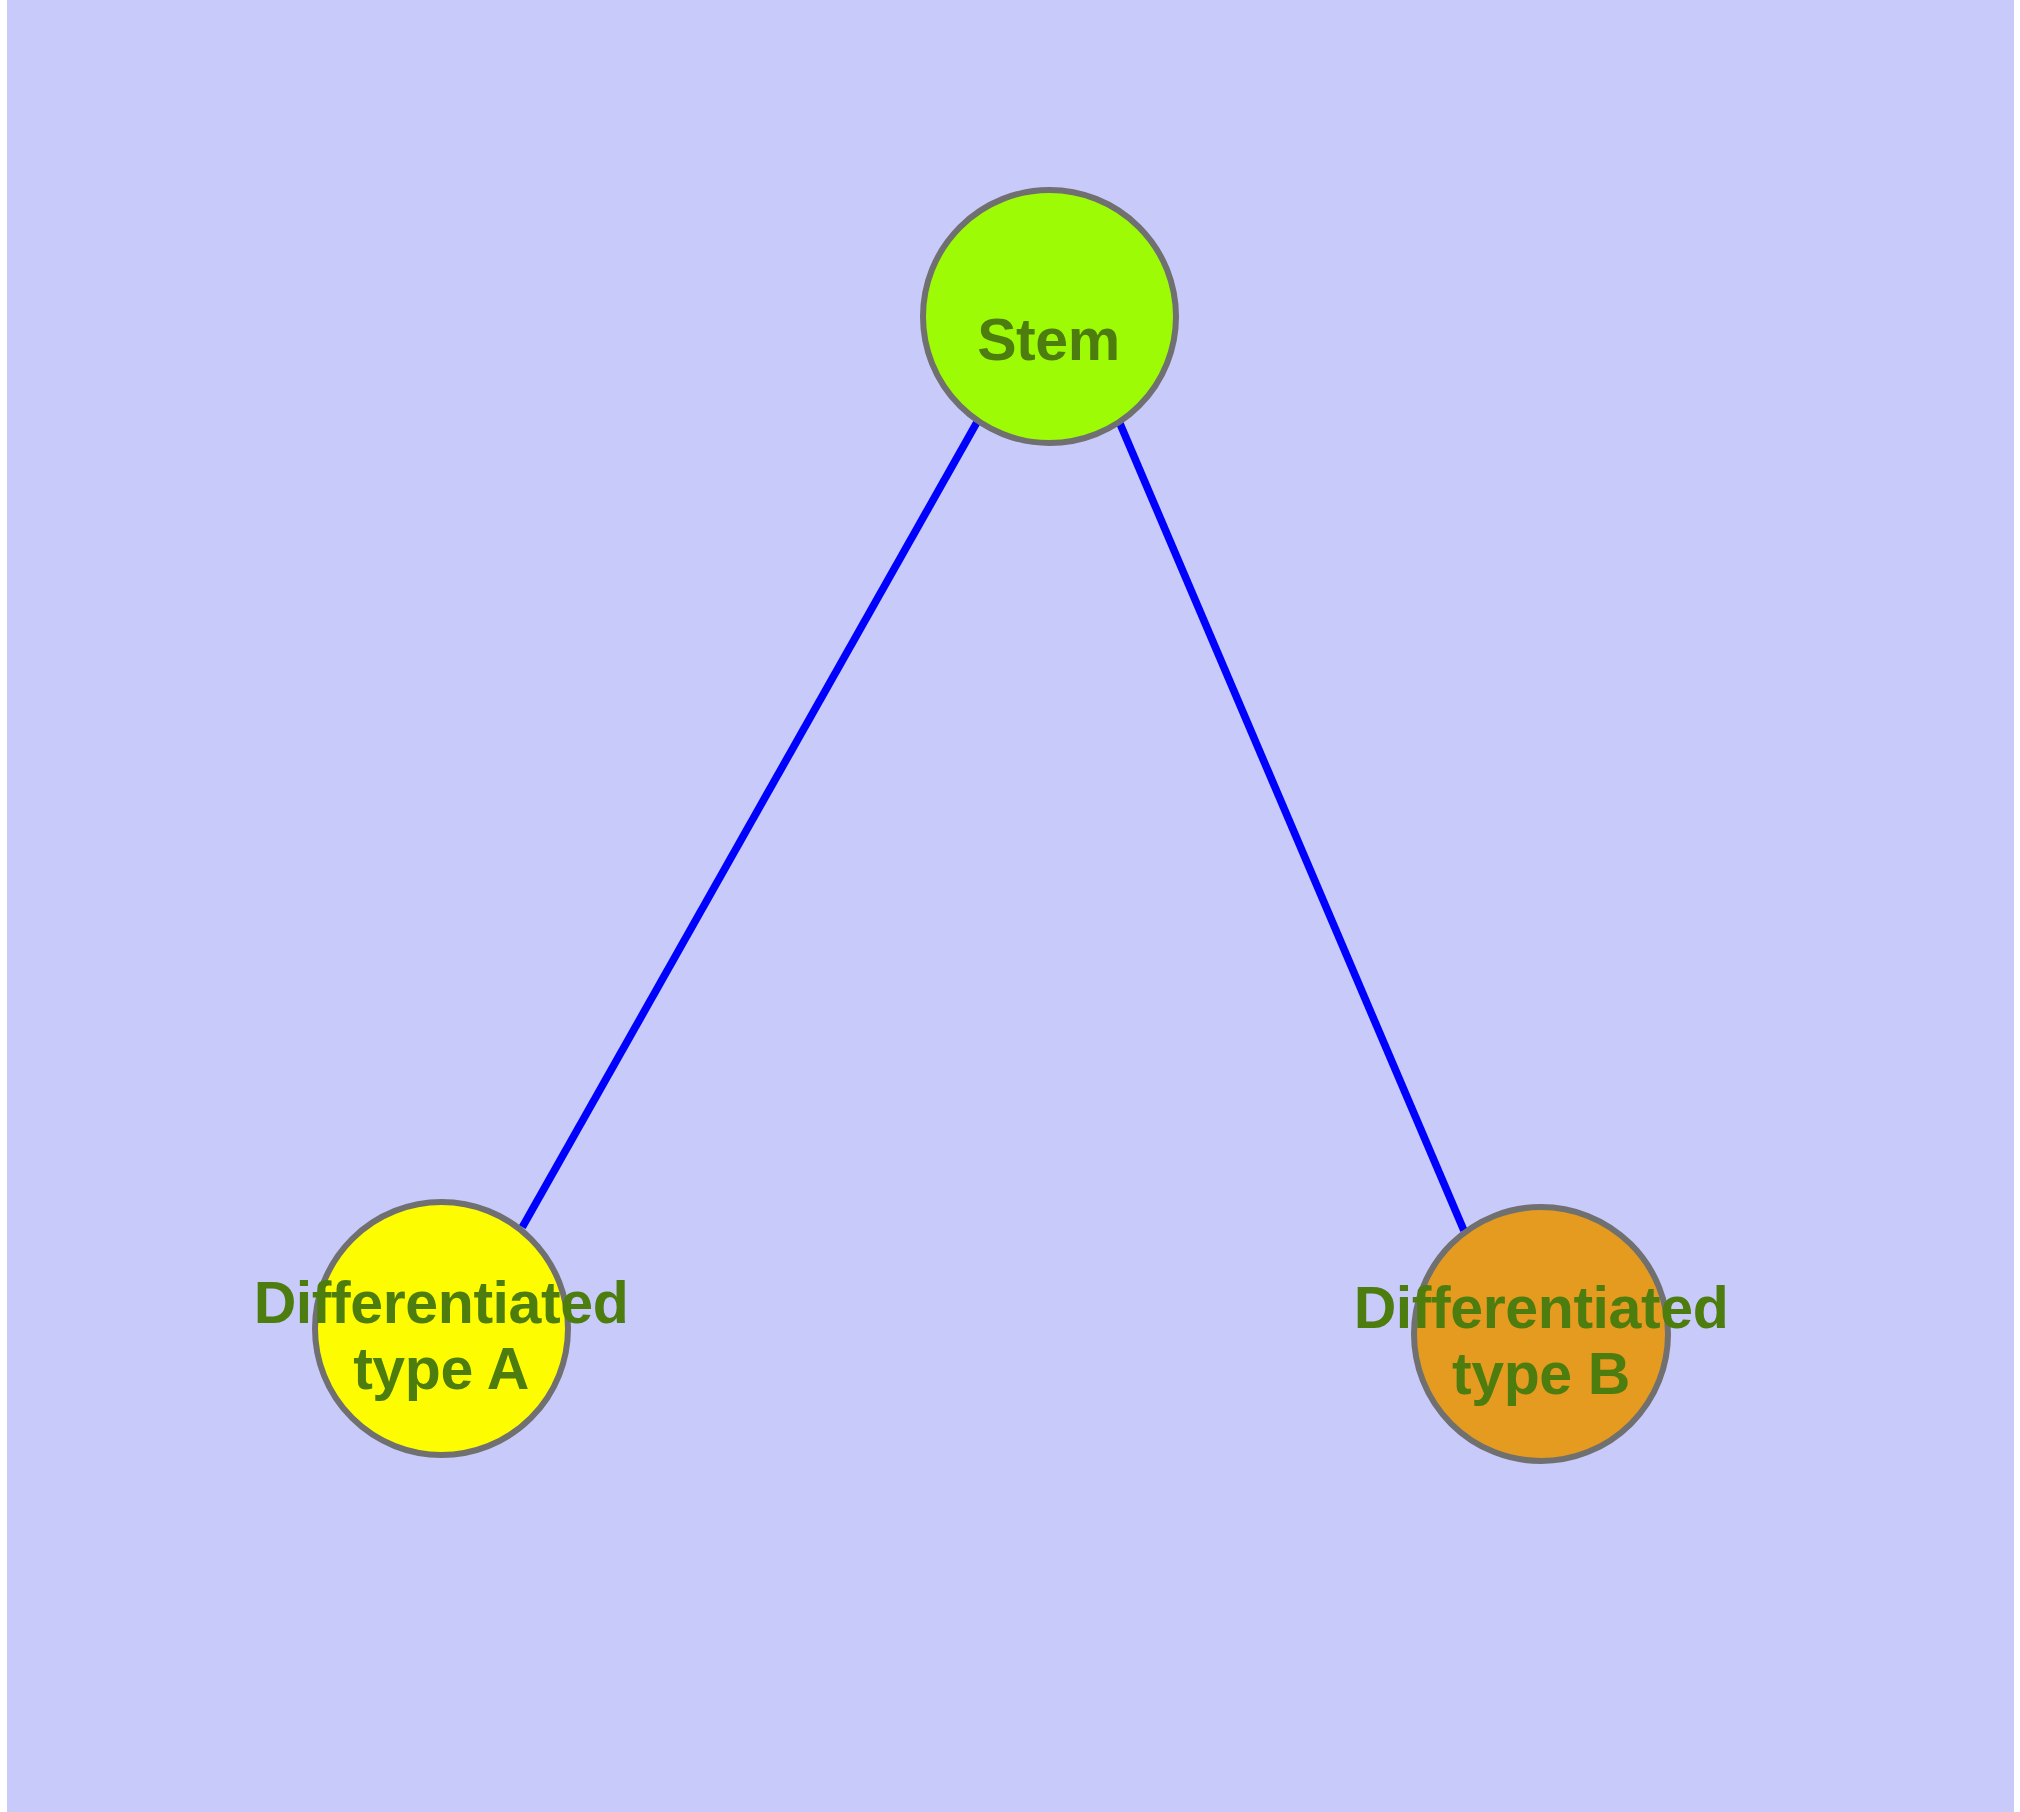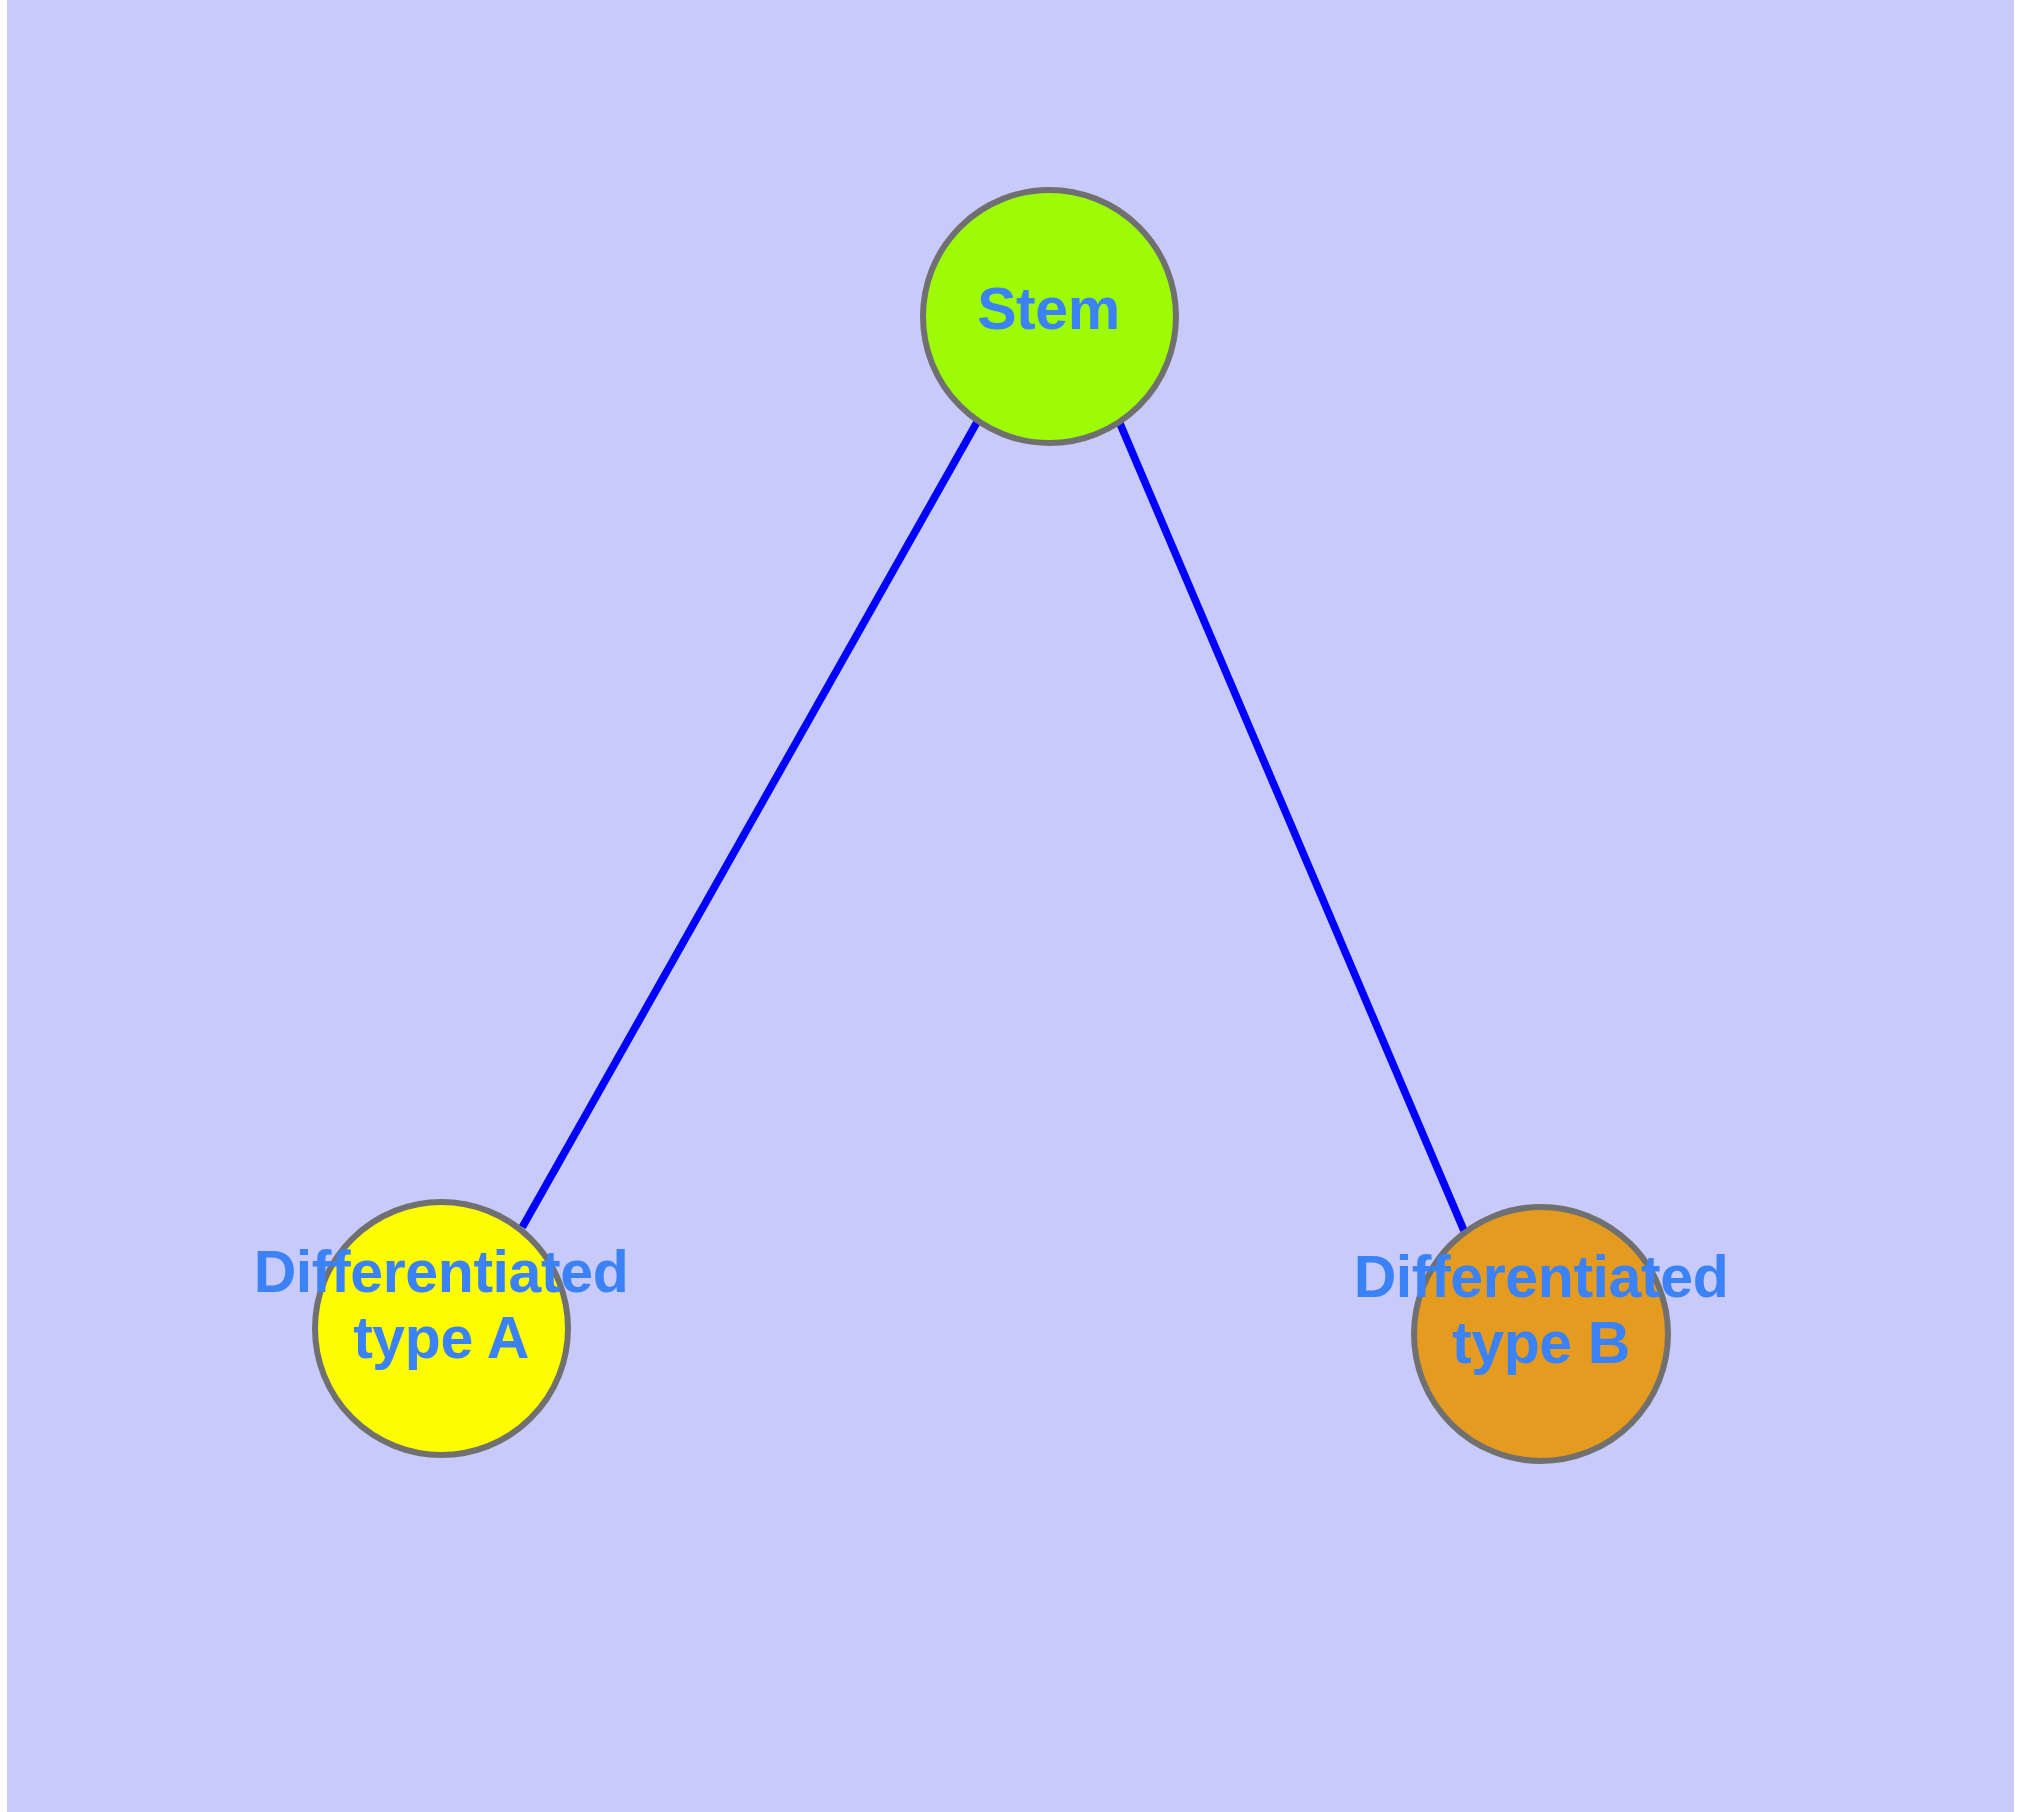--- a/index.html
+++ b/index.html
@@ -52,25 +52,26 @@
     position: absolute;
     border-radius: 50%;
     box-sizing: border-box;
     border: 6px solid #707070;
   }
 
   .node-label {
     position: absolute;
     text-align: center;
     font-weight: bold;
-    color: #3b82f6;
+    color: #4d7c0f;
     white-space: pre;
     line-height: 1.12;
     pointer-events: none;
     letter-spacing: -0.4px;
+    margin-top: 31px;
   }
 
   #node-stem {
     left: 920px;
     top: 187px;
     width: 259px;
     height: 259px;
     background: #9efb06;
   }
 

